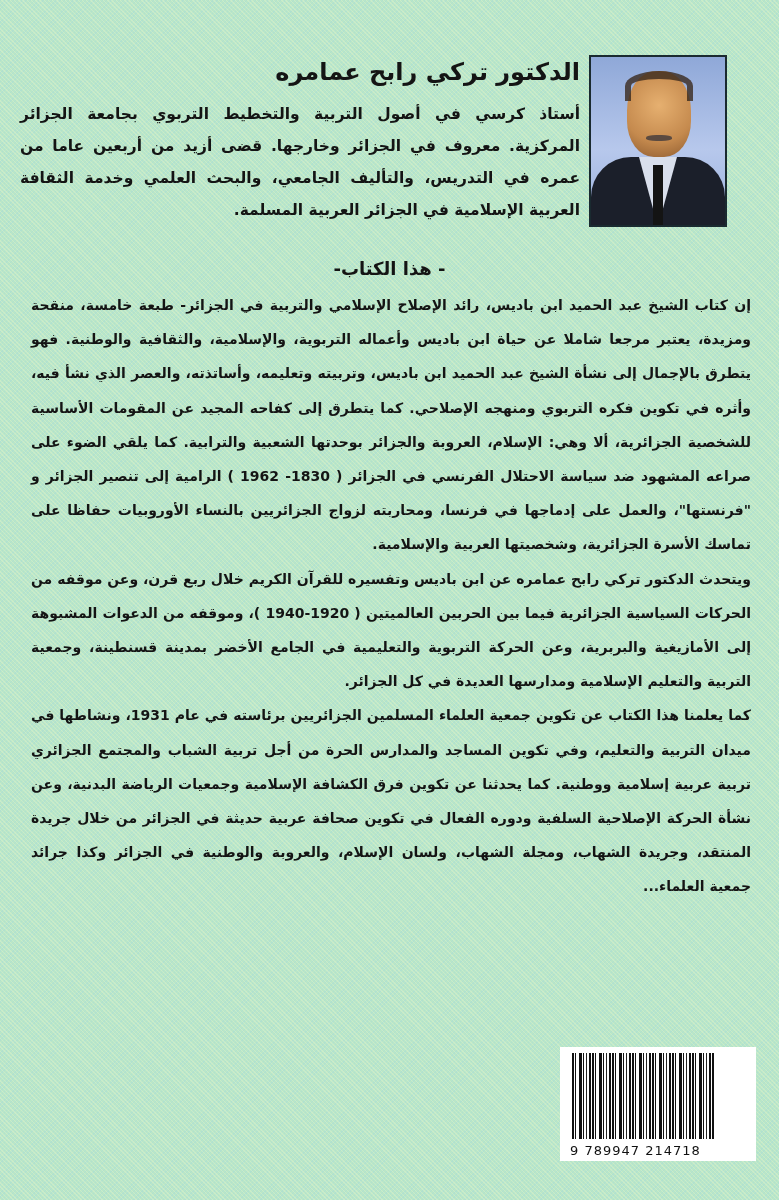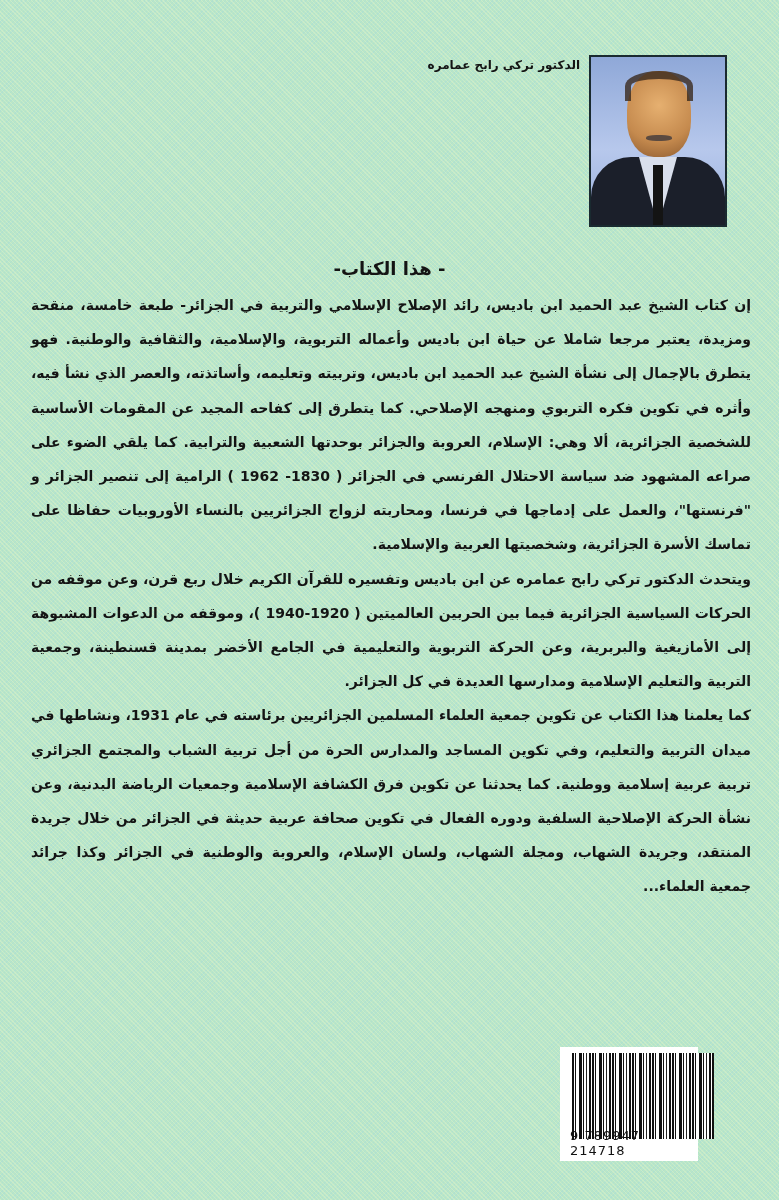--- a/index.html
+++ b/index.html
@@ -43,40 +43,40 @@
     position: absolute; left: 48px; top: 100px; width: 38px; height: 70px;
     background: #d9dfec; clip-path: polygon(0 0, 100% 0, 50% 100%);
   }
   .portrait .tie {
     position: absolute; left: 62px; top: 108px; width: 10px; height: 60px;
     background: #141414;
   }
 
   .author-name {
     position: absolute; right: 199px; top: 58px;
-    font-size: 12px; font-weight: bold; white-space: nowrap;
+    font-size: 24px; font-weight: bold; white-space: nowrap;
   }
   .bio {
     position: absolute; right: 199px; top: 98px; width: 560px;
     font-size: 15.5px; font-weight: bold; line-height: 32px;
     text-align: justify; text-align-last: right;
   }
   .section-title {
     position: absolute; left: 0; right: 0; top: 258px;
     text-align: center; font-size: 18px; font-weight: bold;
   }
   .content {
     position: absolute; right: 28px; top: 288px; width: 720px;
     font-size: 14px; font-weight: bold; line-height: 34.2px;
     text-align: justify; text-align-last: right;
   }
   .content p { margin: 0; }
 
   .barcode {
-    position: absolute; left: 560px; top: 1047px; width: 138px; height: 114px;
+    position: absolute; left: 560px; top: 1047px; width: 196px; height: 114px;
     background: #ffffff;
   }
   .barcode .bars {
     position: absolute; left: 12px; top: 6px; width: 142px; height: 86px;
     background: repeating-linear-gradient(90deg,
       #111 0 2px, #fff 2px 3px, #111 3px 4px, #fff 4px 7px,
       #111 7px 10px, #fff 10px 11px, #111 11px 12px, #fff 12px 14px,
       #222 14px 15px, #fff 15px 17px, #111 17px 19px, #fff 19px 20px);
   }
   .barcode .digits {
@@ -93,20 +93,21 @@
   <div class="portrait">
     <div class="body"></div>
     <div class="shirt"></div>
     <div class="tie"></div>
     <div class="head"></div>
     <div class="hair"></div>
     <div class="mustache"></div>
   </div>
 
   <div class="author-name">الدكتور تركي رابح عمامره</div>
+  <div class="bio">أستاذ كرسي في أصول التربية والتخطيط التربوي بجامعة   الجزائر المركزية. معروف في الجزائر وخارجها. قضى أزيد من   أربعين عاما من عمره في التدريس، والتأليف الجامعي، والبحث العلمي وخدمة الثقافة العربية الإسلامية في الجزائر العربية المسلمة.</div>
 
   <div class="section-title">- هذا الكتاب-</div>
 
   <div class="content">
     <p>إن كتاب الشيخ عبد الحميد ابن باديس، رائد الإصلاح الإسلامي والتربية في الجزائر- طبعة خامسة، منقحة ومزيدة، يعتبر مرجعا شاملا عن حياة ابن باديس وأعماله التربوية، والإسلامية، والثقافية والوطنية. فهو يتطرق بالإجمال إلى نشأة الشيخ عبد الحميد ابن باديس، وتربيته وتعليمه، وأساتذته، والعصر الذي نشأ فيه، وأثره في تكوين فكره التربوي ومنهجه الإصلاحي. كما يتطرق إلى كفاحه المجيد عن المقومات الأساسية للشخصية الجزائرية، ألا وهي: الإسلام، العروبة والجزائر بوحدتها الشعبية والترابية. كما يلقي الضوء على صراعه المشهود ضد سياسة الاحتلال الفرنسي في الجزائر ( 1830- 1962 ) الرامية إلى تنصير الجزائر و "فرنستها"، والعمل على إدماجها في فرنسا، ومحاربته لزواج الجزائريين بالنساء الأوروبيات حفاظا على تماسك الأسرة الجزائرية، وشخصيتها العربية والإسلامية.</p>
     <p>ويتحدث الدكتور تركي رابح عمامره عن ابن باديس وتفسيره للقرآن الكريم خلال ربع قرن، وعن موقفه من الحركات السياسية الجزائرية فيما بين الحربين العالميتين ( 1920-1940 )، وموقفه من الدعوات المشبوهة إلى الأمازيغية والبربرية، وعن الحركة التربوية  والتعليمية في الجامع الأخضر بمدينة قسنطينة، وجمعية التربية والتعليم الإسلامية ومدارسها العديدة في كل الجزائر.</p>
     <p>كما يعلمنا هذا الكتاب عن تكوين جمعية العلماء المسلمين الجزائريين برئاسته في عام 1931، ونشاطها في ميدان التربية والتعليم، وفي تكوين المساجد والمدارس الحرة من أجل تربية الشباب والمجتمع الجزائري تربية عربية إسلامية ووطنية. كما يحدثنا عن تكوين فرق  الكشافة الإسلامية وجمعيات الرياضة البدنية، وعن نشأة الحركة الإصلاحية السلفية ودوره الفعال في تكوين صحافة عربية حديثة في الجزائر من خلال جريدة المنتقد، وجريدة الشهاب،   ومجلة الشهاب، ولسان الإسلام، والعروبة والوطنية في الجزائر وكذا جرائد جمعية العلماء...</p>
   </div>
 
   <div class="barcode">

